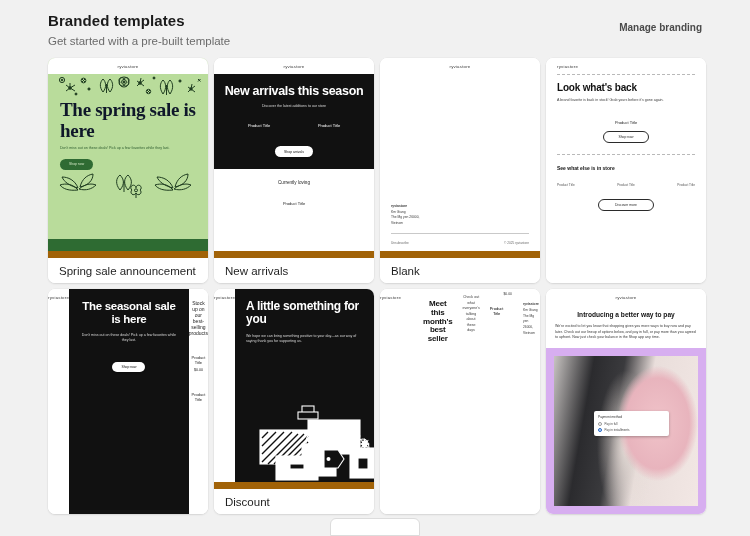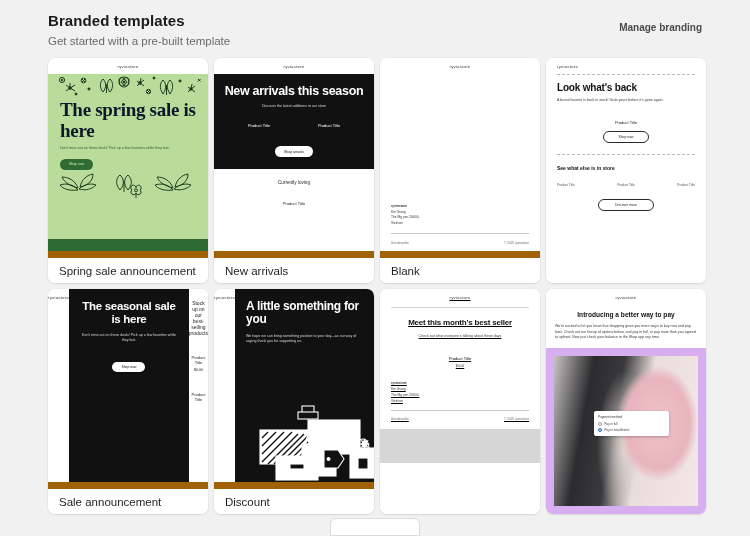--- a/index.html
+++ b/index.html
@@ -102,21 +102,21 @@
   .c5 .lower .t2 { font-size: 4px; color: #1d1d1d; margin-top: 19px; }
   .c5 .lower .t3 { font-size: 3.6px; color: #1d1d1d; margin-top: 3px; }
   .c5 .lower .t4 { font-size: 4px; color: #1d1d1d; margin-top: 20px; }
 
   
   .c6 .h1 { font-size: 12px; text-align: left; line-height: 1.12; letter-spacing: -.3px; }
   .c6 .sub { text-align: left; }
   .c6 .art { flex: 1; position: relative; }
 
   
-  .c7 { height: 100%; display: flex; flex-direction: column; text-decoration: underline; }
+  .c7 { height: 100%; display: flex; flex-direction: row; }
   .c7 .hrtop { height: 1px; background: #d2d2d2; margin: 2px 11px 0; }
   .c7 .h1 { font-size: 8px; color: #111; text-align: center; margin-top: 11px; letter-spacing: -.2px;}
   .c7 .sub { text-align: center; color: #3d3d3d; margin-top: 6px; padding: 0 10px; }
   .c7 .ptitle { margin-top: 17px; }
   .c7 .price { font-size: 3.4px; text-align: center; margin-top: 3px; color: #333; }
   .c7 .addr { padding: 0 11px; font-size: 3.3px; line-height: 1.75; color: #3b3b3b; margin-top: 13px;}
   .c7 .hr { height: 1px; background: #c9c9c9; margin: 6px 11px 0; }
   .c7 .frow { display: flex; justify-content: space-between; padding: 6px 11px 0; font-size: 3.2px; color: #6d6d6d; }
   .c7 .greyblock { background: #d6d6d6; height: 34px; margin-top: 8px; }
 
@@ -326,21 +326,20 @@
             </div>
           </div>
           <div class="lower">
             <div class="t1">Stock up on our best-selling products</div>
             <div class="t2">Product Title</div>
             <div class="t3">$0.00</div>
             <div class="t4">Product Title</div>
           </div>
         </div>
       </div>
-      <div class="cardlabel">Sale announcement</div>
     </div>
 
     <div class="card">
       <div class="preview c6">
         <div style="height:100%;display:flex;flex-direction:row">
           <div class="brandbar">ryviastore</div>
           <div class="darkhero" style="padding:11px 11px 0;flex:1;display:flex;flex-direction:column">
             <div class="h1">A little something for you</div>
             <div class="body-xs sub" style="margin-top:7px">We hope we can bring something positive to your day—as our way of saying thank you for supporting us.</div>
             <div class="art">

